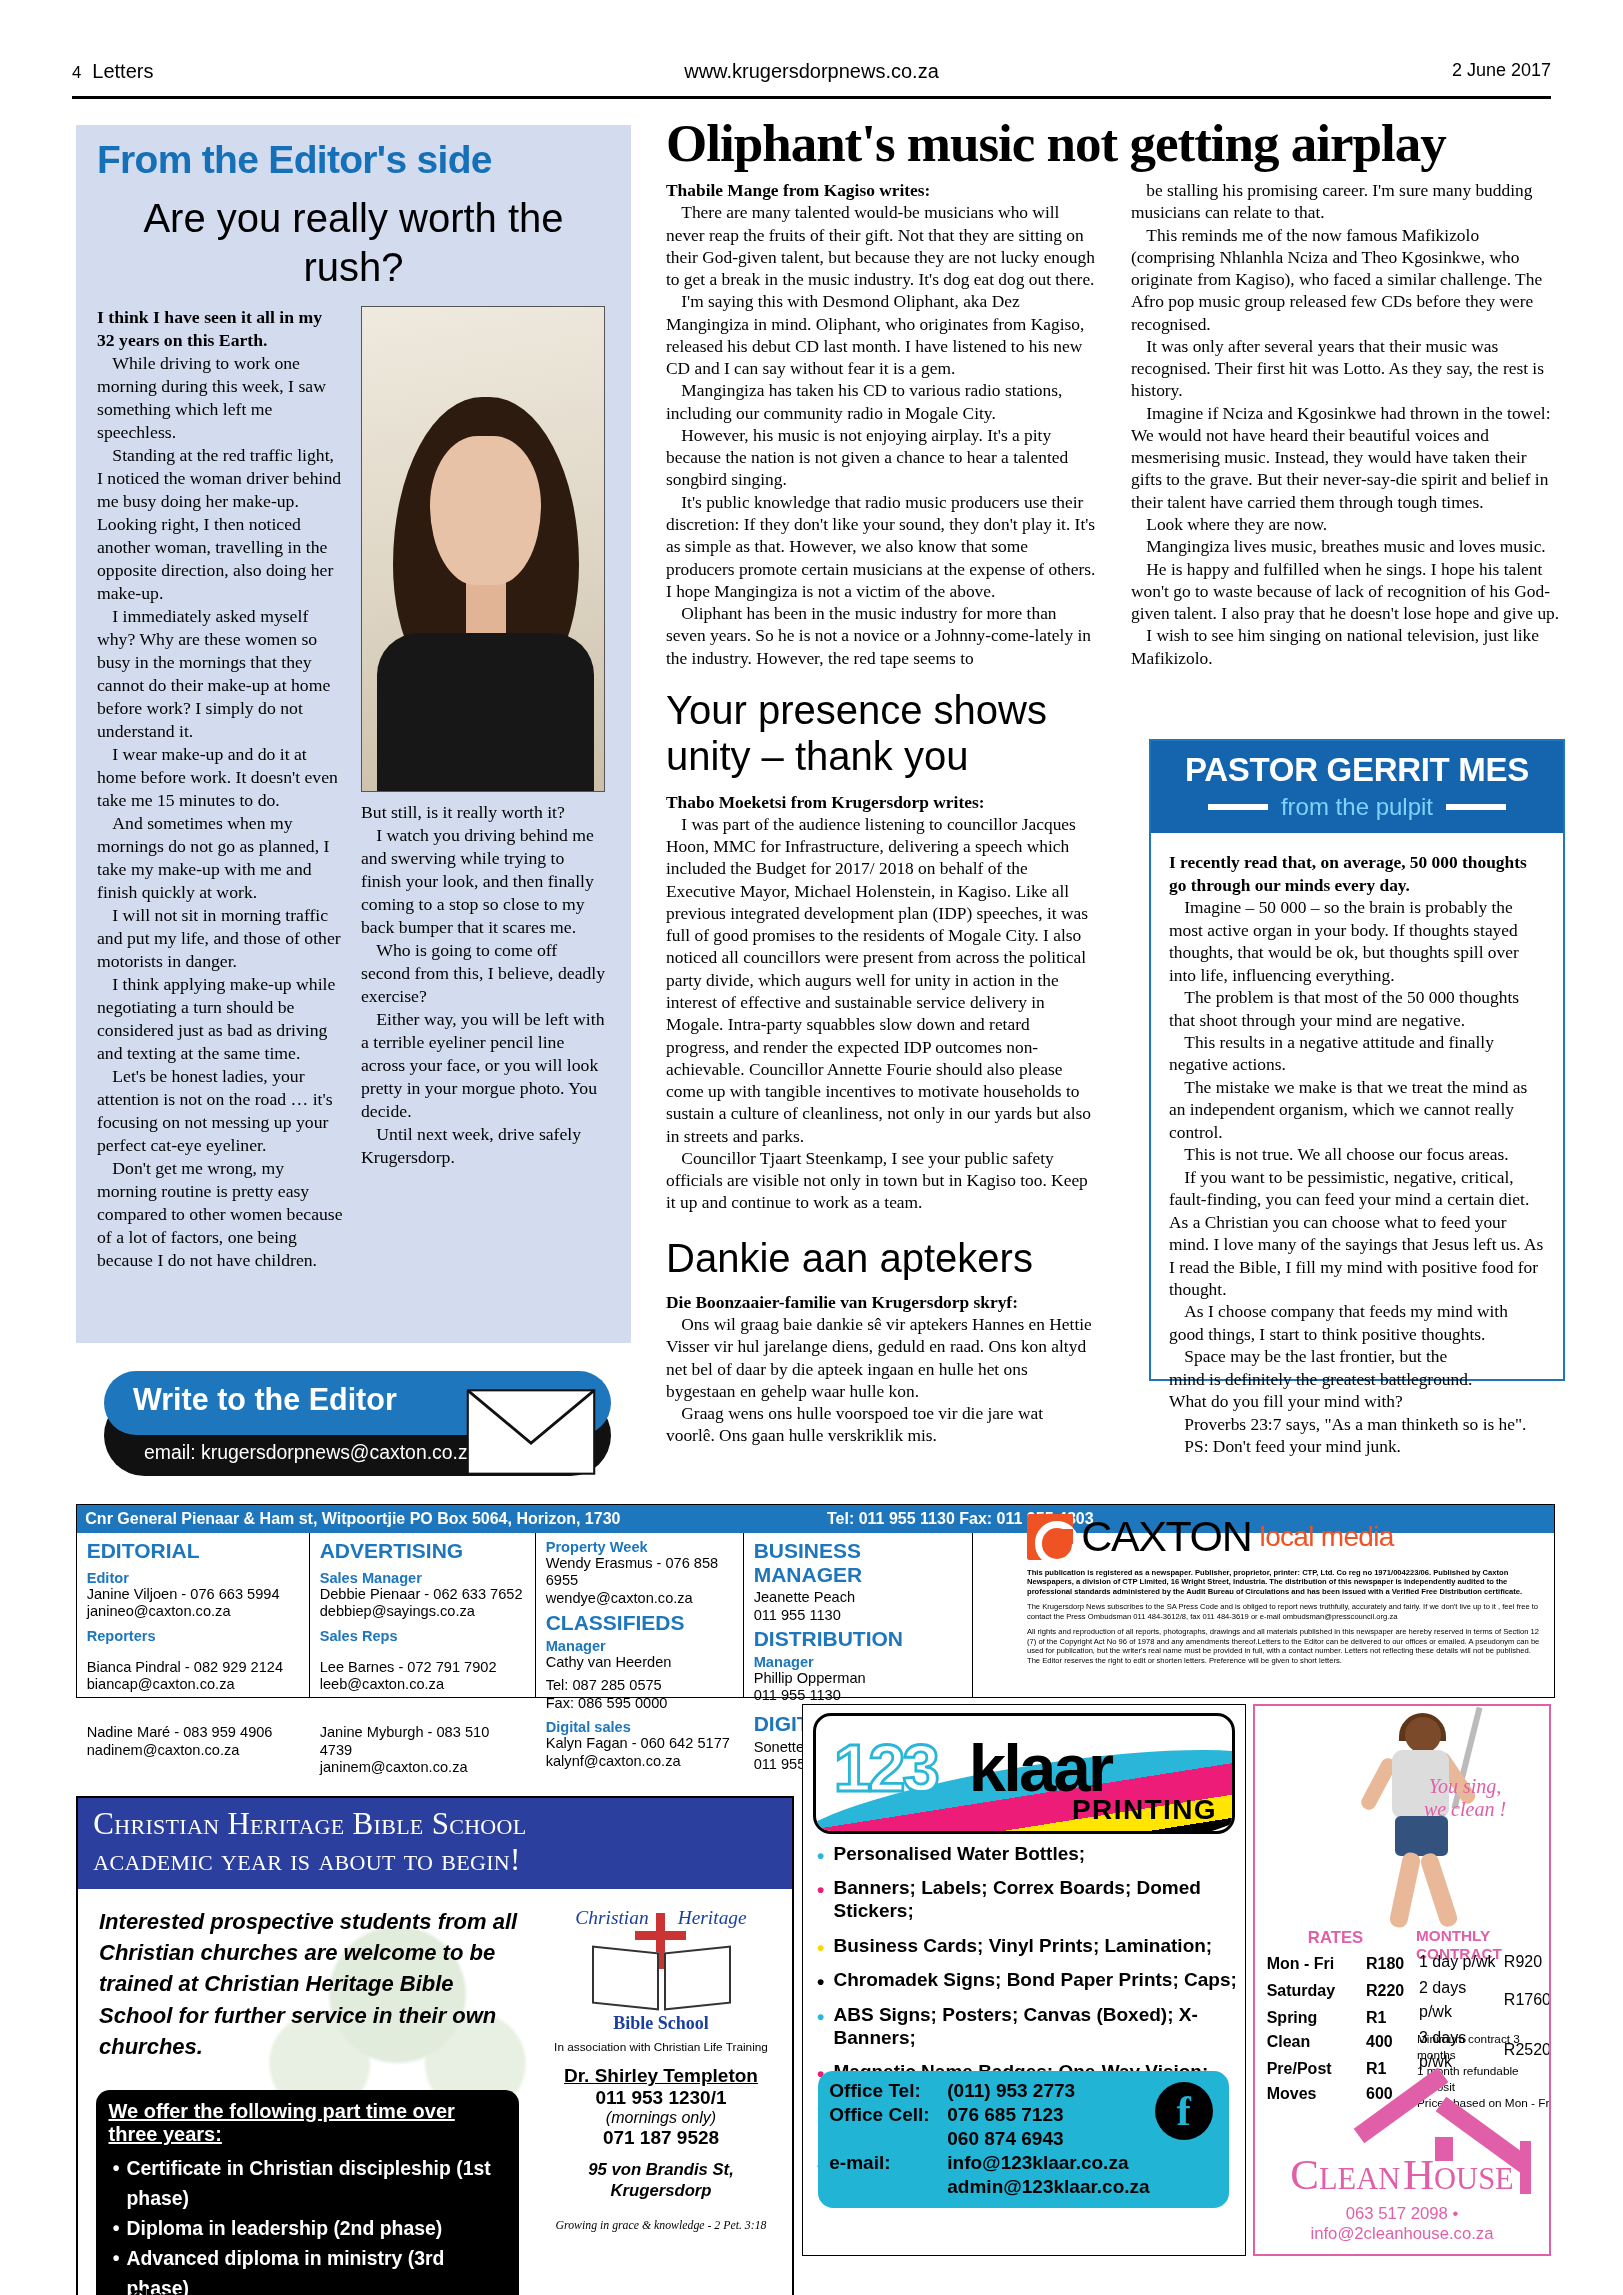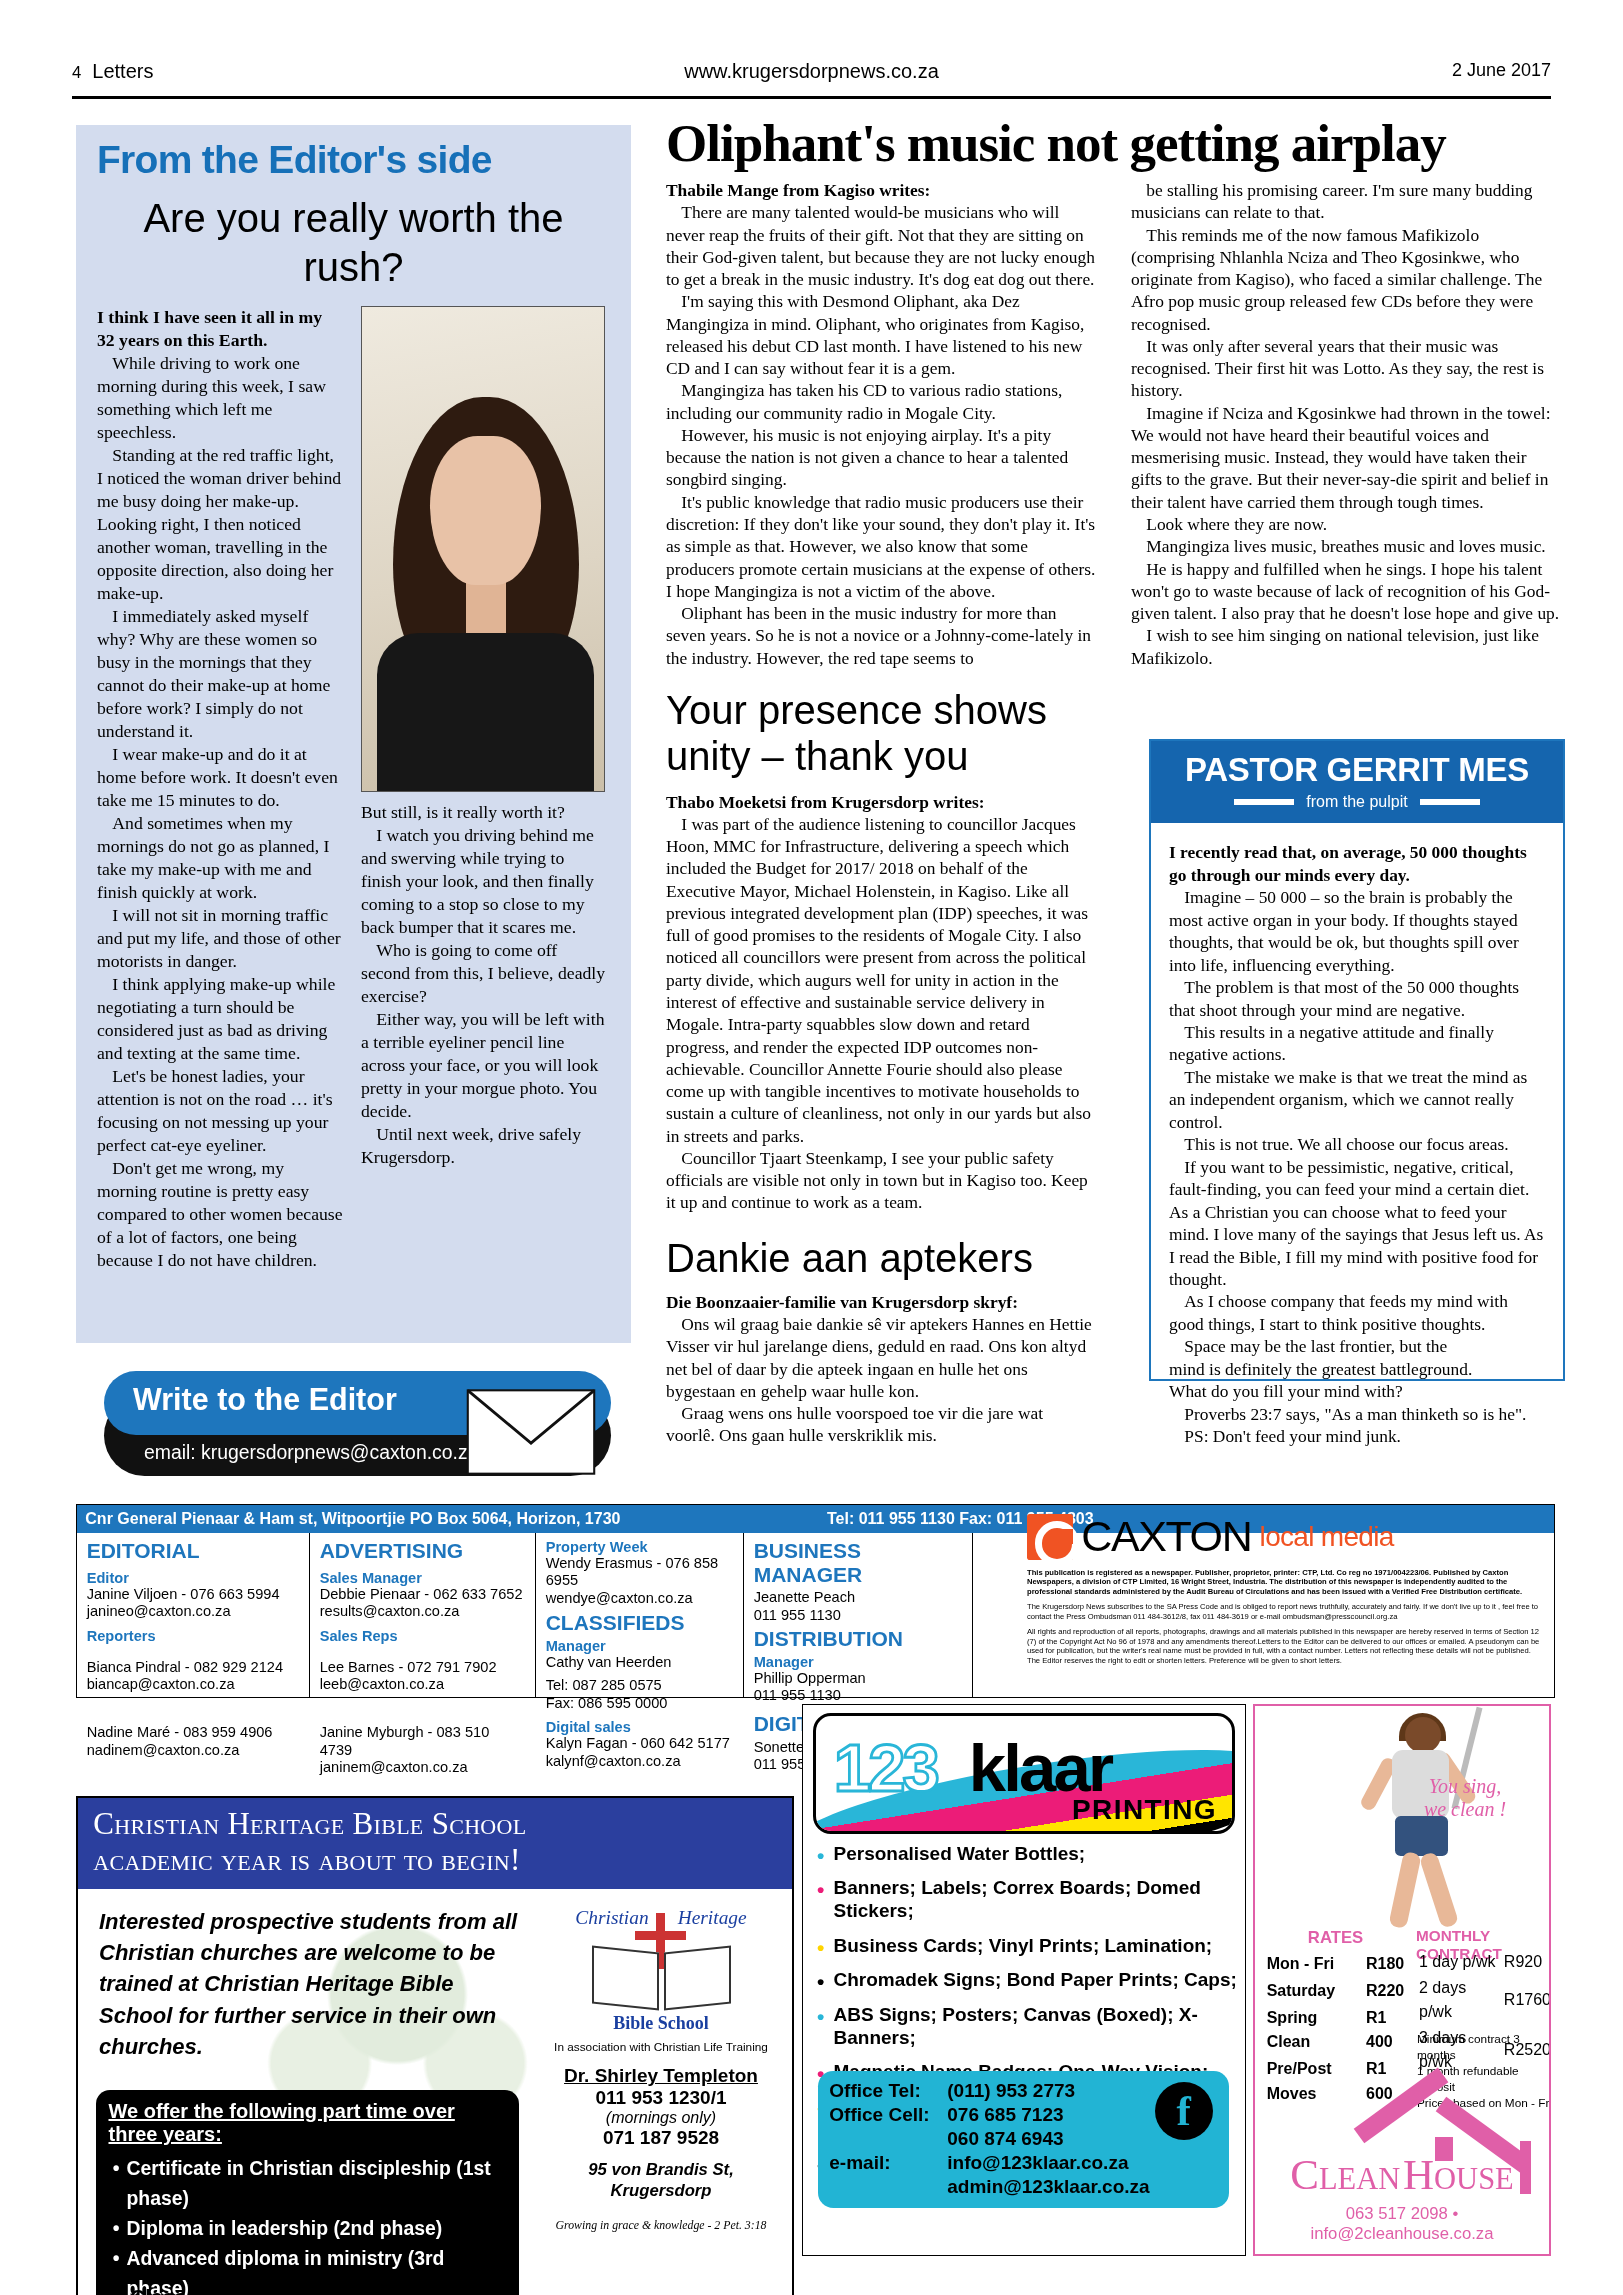--- a/index.html
+++ b/index.html
@@ -76,21 +76,21 @@
                font-weight:400; margin:21px 0 9.7px 0; }
 
   
   .pastor { position:absolute; left:1149px; top:739px; width:416px; height:642px;
             border:2.1px solid #1e76bd; background:#fff; }
   .pastor-hd { background:#1565ae; padding:9.7px 0 12.5px 0; }
   .pastor-name { font-family:"Liberation Sans", sans-serif; font-weight:bold; font-size:33px;
                  color:#fff; text-align:center; letter-spacing:-0.3px; }
   .pastor-sub { display:flex; align-items:center; justify-content:center; gap:12.5px; margin-top:4.2px; }
   .pastor-sub .bar { width:60px; height:6.2px; background:#fff; }
-  .pastor-sub .txt { font-family:"Liberation Sans", sans-serif; font-size:16px; color:#ffffff; }
+  .pastor-sub .txt { font-family:"Liberation Sans", sans-serif; font-size:24px; color:#7dd3fc; }
   .pastor-body { padding:18px 18px 0 18px; font-size:17.4px; line-height:1.29; }
   .pastor-body p { text-indent:15.3px; margin:0; }
   .pastor-body p.lead { font-weight:bold; text-indent:0; }
   .pastor-body p.flush { text-indent:0; }
 
   
   .imprint { position:absolute; left:76px; top:1504px; width:1479px; height:194px;
              border:1.4px solid #000; font-family:"Liberation Sans", sans-serif; }
   .imprint-bar { background:#1e76bd; color:#fff; height:28px; display:flex; align-items:center;
                  font-size:16px; font-weight:bold; padding:0 8.3px; position:relative; }
@@ -391,21 +391,21 @@
         <div class="imp-gap"></div>
         <div class="imp-gap"></div>
         <div class="imp-t">Nadine Maré - 083 959 4906</div>
         <div class="imp-t">nadinem@caxton.co.za</div>
       </div>
 
       <div class="imp-col" style="width:226px">
         <div class="imp-h1">ADVERTISING</div>
         <div class="imp-h2">Sales Manager</div>
         <div class="imp-t">Debbie Pienaar - 062 633 7652</div>
-        <div class="imp-t">results@caxton.co.za</div>
+        <div class="imp-t">debbiep@sayings.co.za</div>
         <div class="imp-h2">Sales Reps</div>
         <div class="imp-gap"></div>
         <div class="imp-t">Lee Barnes - 072 791 7902</div>
         <div class="imp-t">leeb@caxton.co.za</div>
         <div class="imp-gap"></div>
         <div class="imp-gap"></div>
         <div class="imp-t">Janine Myburgh - 083 510 4739</div>
         <div class="imp-t">janinem@caxton.co.za</div>
       </div>
 

